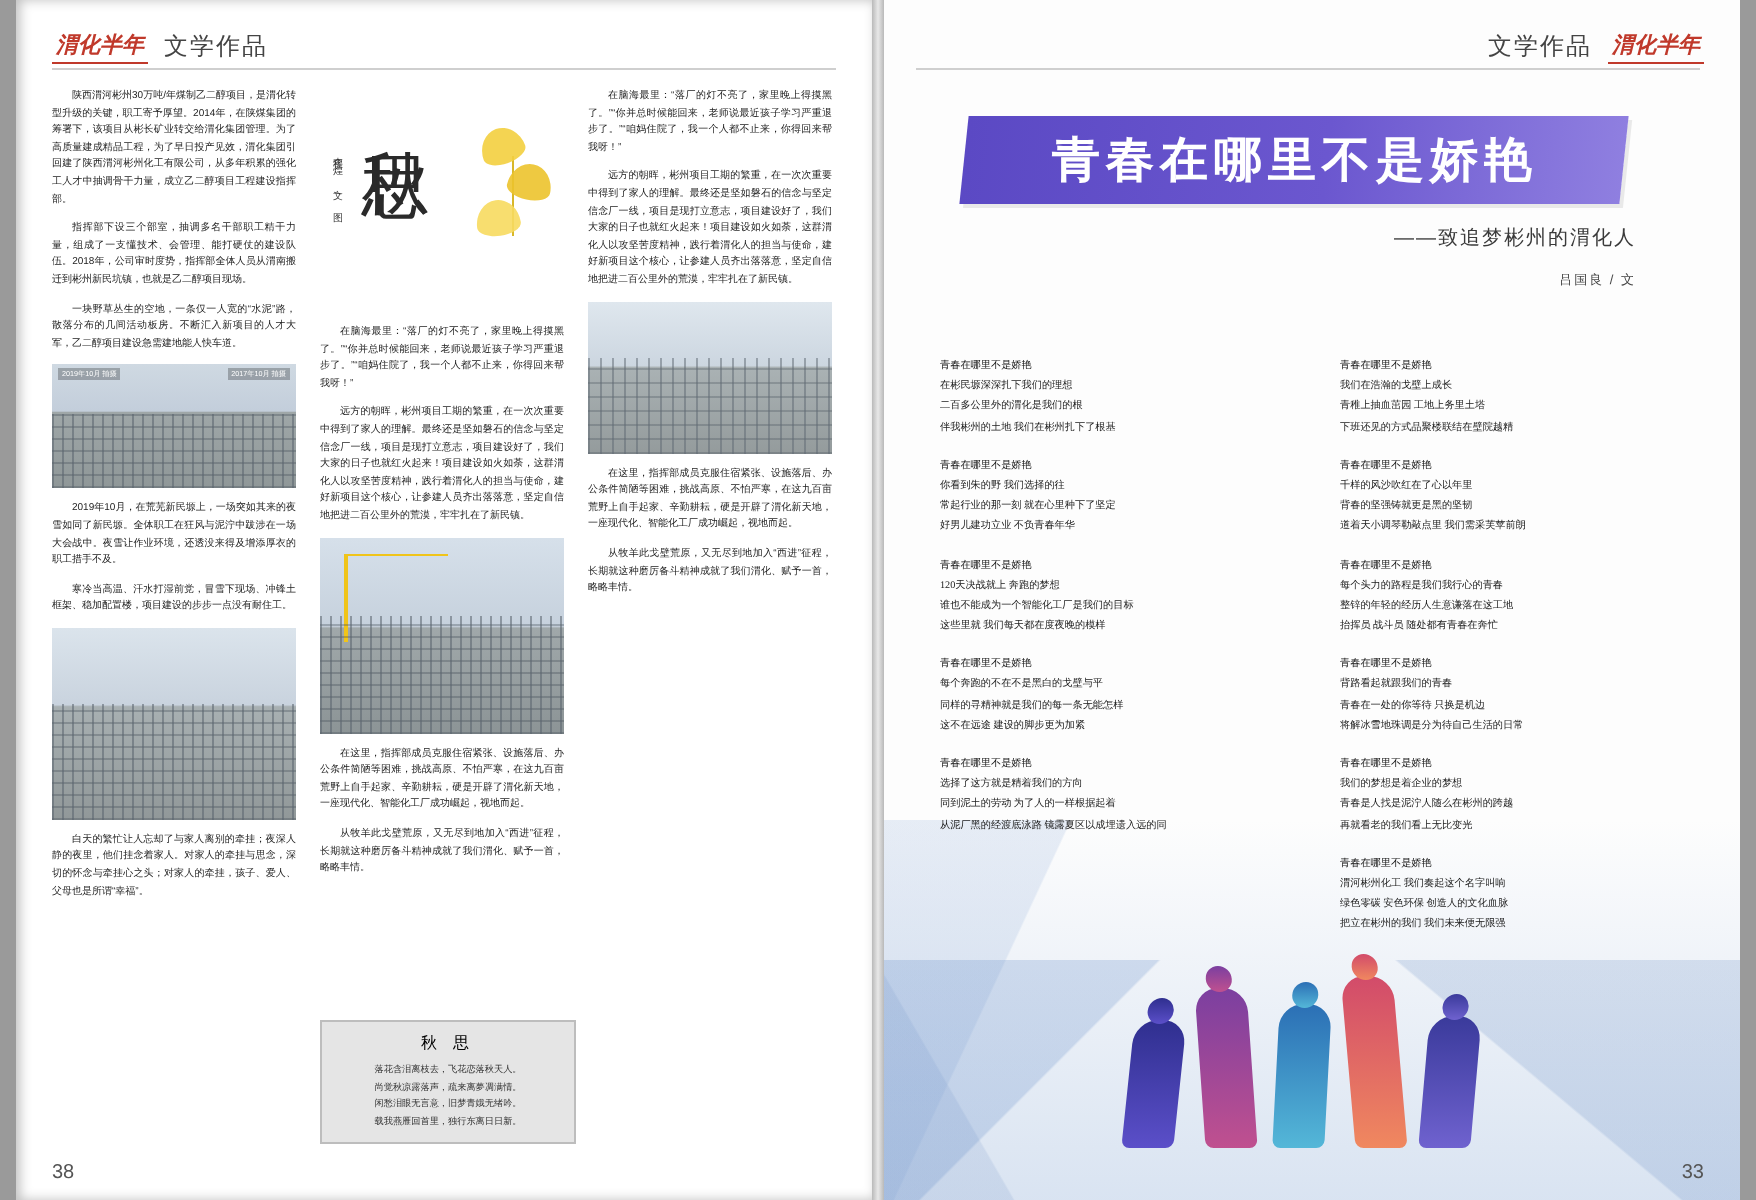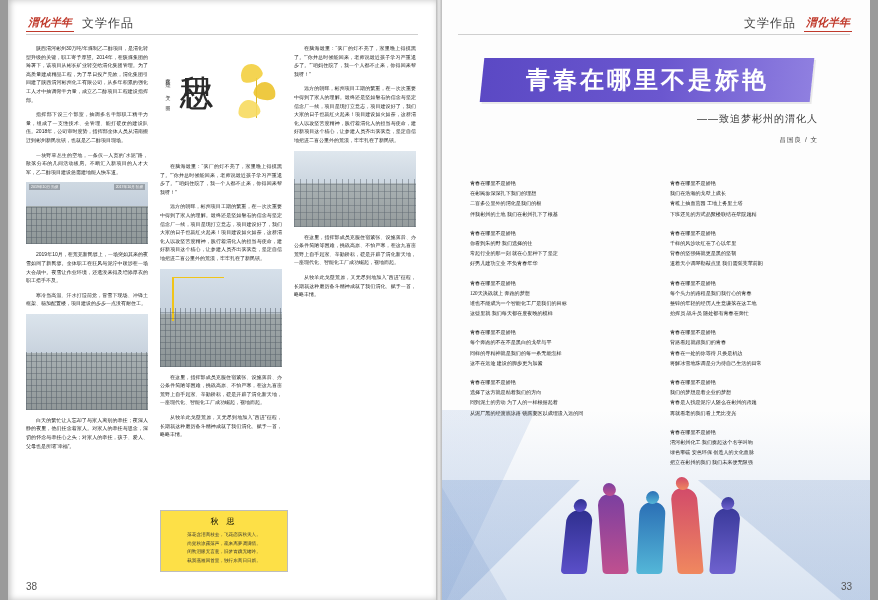--- a/index.html
+++ b/index.html
@@ -217,21 +217,21 @@
   }
 
   
   .poem-box {
     position: absolute;
     left: 152px;
     bottom: 28px;
     width: 118px;
     border: 1px solid #bdbdbd;
     padding: 5px 4px 6px 4px;
-    background: #fde047;
+    background: #e5e5e5;
   }
   .poem-box h4 {
     margin: 0 0 4px 0;
     font-size: 8px;
     text-align: center;
     font-family: "Liberation Serif", serif;
     font-weight: normal;
     letter-spacing: 3px;
   }
   .poem-box p {

